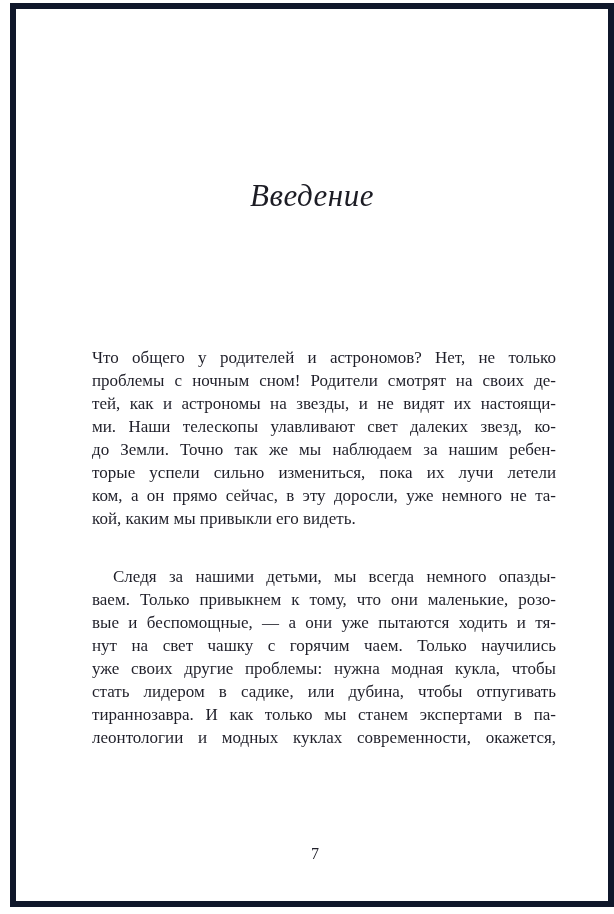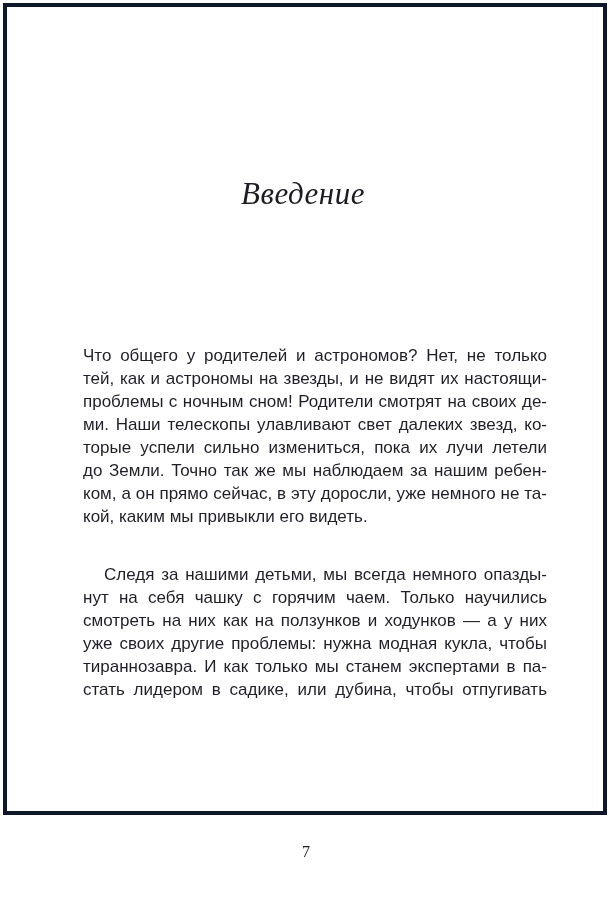--- a/index.html
+++ b/index.html
@@ -9,25 +9,25 @@
   }
   body {
     width: 614px;
     height: 914px;
     position: relative;
     overflow: hidden;
     font-family: "Liberation Serif", serif;
   }
   .page-frame {
     position: absolute;
-    left: 3px;
+    left: 10px;
     top: 3px;
     width: 604px;
-    height: 812px;
-    border: 4px solid #0f172a;
+    height: 904px;
+    border: 6px solid #0f172a;
     box-sizing: border-box;
     background: #ffffff;
   }
   .chapter-title {
     position: absolute;
     left: 76px;
     top: 168px;
     width: 464px;
     margin: 0;
     text-align: center;
@@ -38,21 +38,21 @@
     font-size: 31px;
     line-height: 38px;
     color: #1c1c24;
     letter-spacing: 0.5px;
   }
   .text-block {
     position: absolute;
     left: 76px;
     top: 337px;
     width: 464px;
-    font-family: Liberation Sans, sans-serif;
+    font-family: Liberation Serif, serif;
     font-size: 17px;
     line-height: 23px;
     color: #1f1f29;
   }
   .para + .para {
     margin-top: 5px;
   }
   .line {
     text-align: justify;
     text-align-last: justify;
@@ -83,32 +83,34 @@
 </style>
 </head>
 <body>
 
 <div class="page-frame">
   <h1 class="chapter-title">Введение</h1>
 
   <div class="text-block">
       <div class="para">
         <div class="line">Что общего у родителей и астрономов? Нет, не только</div>
+        <div class="line">проблемы с ночным сном! Родители смотрят на своих де-</div>
         <div class="line">тей, как и астрономы на звезды, и не видят их настоящи-</div>
-        <div class="line">проблемы с ночным сном! Родители смотрят на своих де-</div>
         <div class="line">ми. Наши телескопы улавливают свет далеких звезд, ко-</div>
+        <div class="line">до Земли. Точно так же мы наблюдаем за нашим ребен-</div>
         <div class="line">торые успели сильно измениться, пока их лучи летели</div>
-        <div class="line">до Земли. Точно так же мы наблюдаем за нашим ребен-</div>
         <div class="line">ком, а он прямо сейчас, в эту доросли, уже немного не та-</div>
         <div class="line para-end">кой, каким мы привыкли его видеть.</div>
       </div>
       <div class="para indented">
         <div class="line">Следя за нашими детьми, мы всегда немного опазды-</div>
-        <div class="line">нут на себя чашку с горячим чаем. Только научились</div>
-        <div class="line">смотреть на них как на ползунков и ходунков — а у них</div>
+        <div class="line">ваем. Только привыкнем к тому, что они маленькие, розо-</div>
+        <div class="line">вые и беспомощные, — а они уже пытаются ходить и тя-</div>
+        <div class="line">нут на свет чашку с горячим чаем. Только научились</div>
         <div class="line">уже своих другие проблемы: нужна модная кукла, чтобы</div>
+        <div class="line">стать лидером в садике, или дубина, чтобы отпугивать</div>
         <div class="line">тираннозавра. И как только мы станем экспертами в па-</div>
-        <div class="line">стать лидером в садике, или дубина, чтобы отпугивать</div>
+        <div class="line">леонтологии и модных куклах современности, окажется,</div>
       </div>
     </div>
 
   <div class="page-number">7</div>
 </div>
 
 </body></html>

